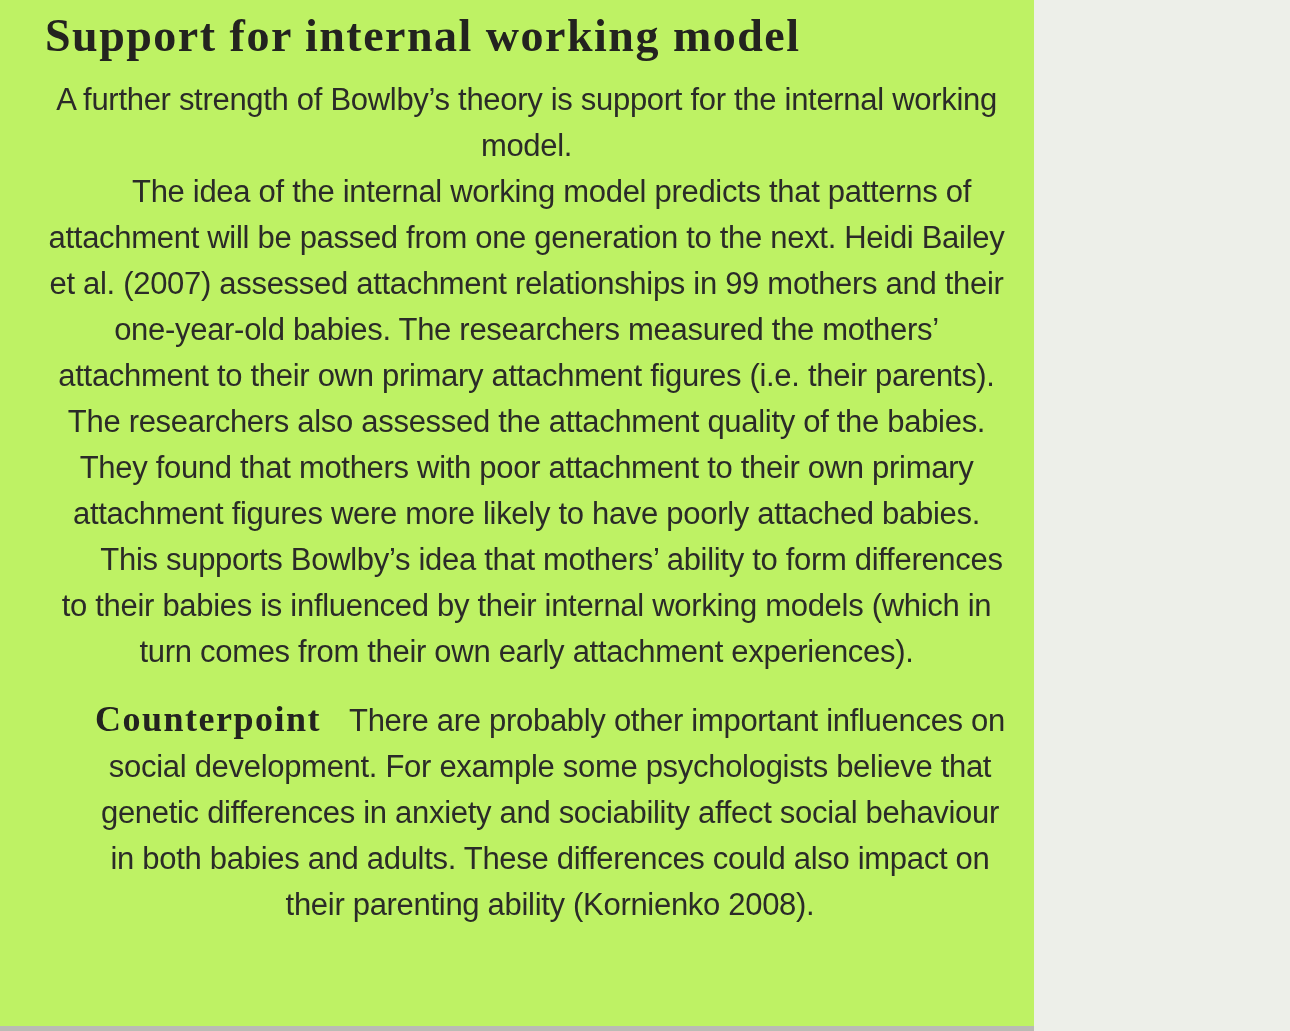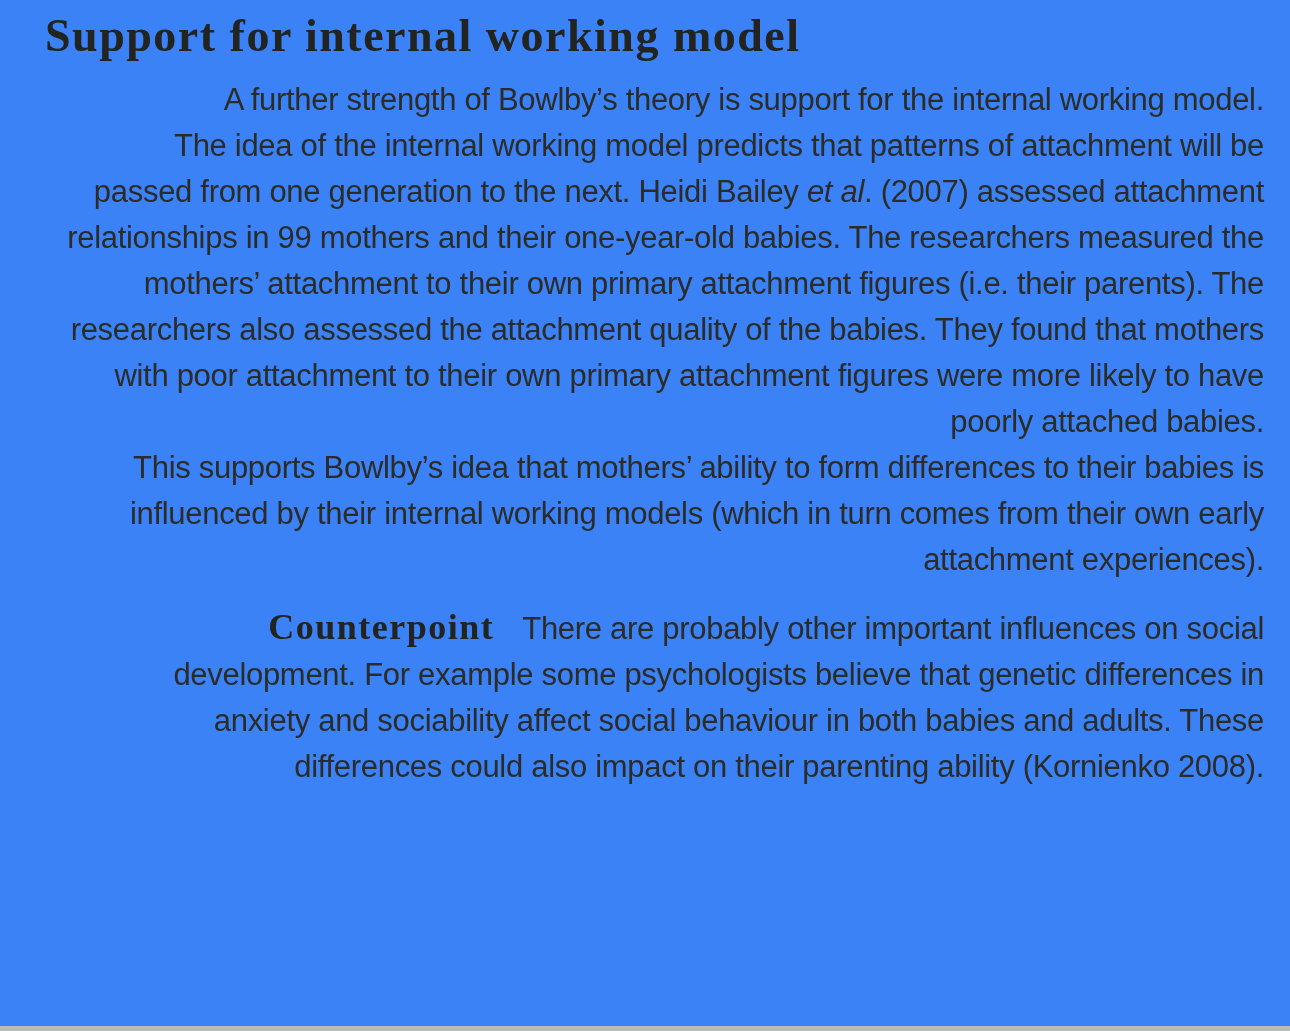--- a/index.html
+++ b/index.html
@@ -8,23 +8,23 @@
   }
   body {
     width: 1290px;
     height: 1031px;
     background: #edefe9;
     overflow: hidden;
   }
   .page {
     position: relative;
     box-sizing: border-box;
-    width: 1290px;
+    width: 1034px;
     height: 1031px;
-    background: #3b82f6;
+    background: #bef264;
     padding: 8px 26px 16px 45px;
     color: #2b2b28;
   }
   .page::after {
     
     content: "";
     position: absolute;
     left: 0; right: 0; bottom: 0;
     height: 5px;
     background: #babbb5;
@@ -37,40 +37,39 @@
     letter-spacing: 1.5px;
     margin: 0 0 13px 0;
     color: #23231f;
   }
   p.body {
     font-family: "Liberation Sans", "DejaVu Sans", sans-serif;
     font-size: 31px;
     line-height: 46px;
     letter-spacing: -0.3px;
     margin: 0;
-    text-align: right;
+    text-align: center;
     color: #2b2b28;
   }
   p.indent {
     text-indent: 50px;
   }
   .counterpoint {
     margin-left: 47px;
     margin-top: 21px;
   }
   .cp-label {
     font-family: "Liberation Serif", "DejaVu Serif", serif;
     font-weight: bold;
     font-size: 36px;
     letter-spacing: 1.5px;
     color: #23231f;
     margin-right: 28px;
   }
   .italic {
-    font-style: italic;
     margin-top: 20px;
   }
 </style>
 </head>
 <body>
 
 <div class="page">
 
   <h1 class="heading">Support for internal working model</h1>
 

